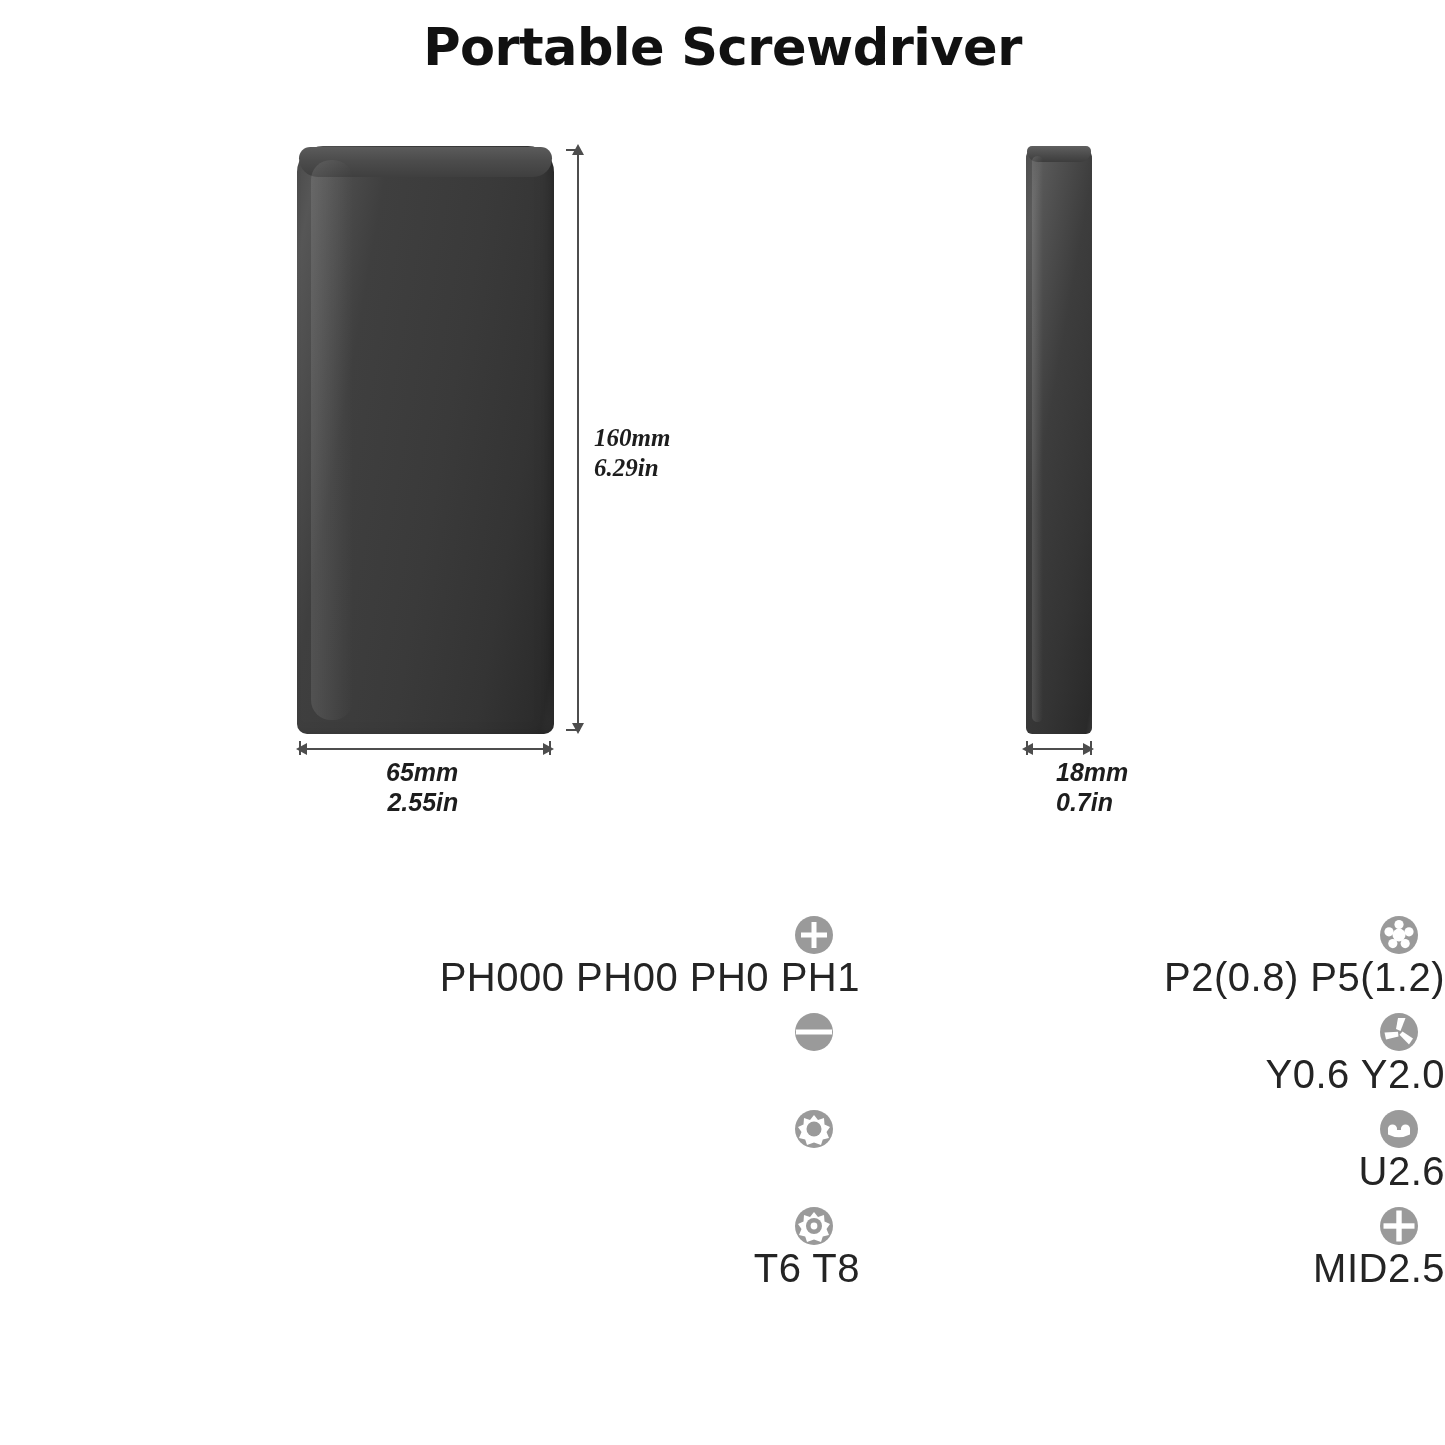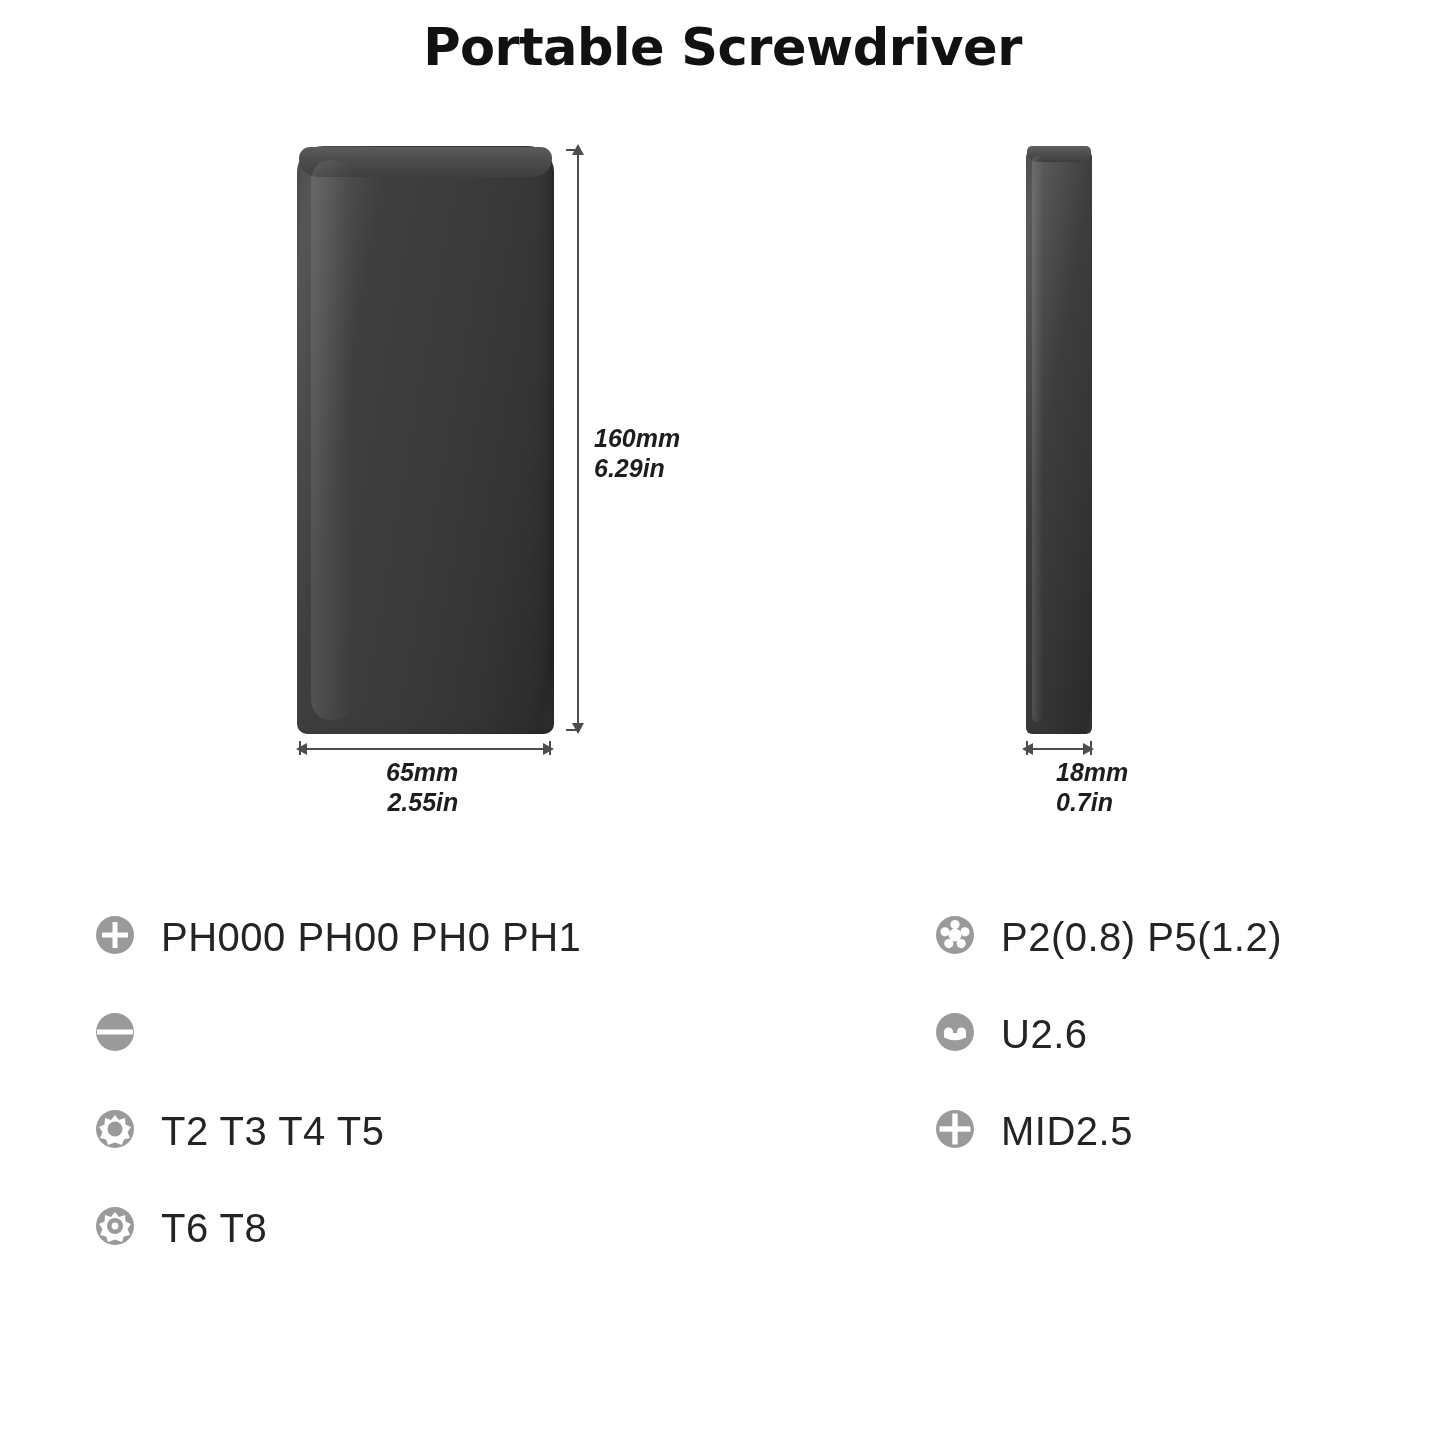--- a/index.html
+++ b/index.html
@@ -187,22 +187,23 @@
   .bit-col.left {
     width: 860px;
     padding-left: 95px;
   }
   .bit-col.right {
     width: 585px;
     padding-left: 75px;
   }
   .bit-row {
     display: flex;
-    align-items: flex-start;
+    align-items: flex-end;
     height: 97px;
+    flex-direction: column;
   }
   .bit-icon {
     width: 40px;
     height: 40px;
     flex: 0 0 40px;
     margin-right: 26px;
     display: flex;
     align-items: center;
     justify-content: center;
   }
@@ -224,21 +225,21 @@
 
   <div class="case-body"></div>
   <div class="case-top-edge"></div>
   <div class="case-sheen"></div>
 
   <div class="dim-line-v" style="left:577px; top:30px; height:580px;"></div>
   <div class="arrow arrow-up" style="left:572px; top:24px;"></div>
   <div class="arrow arrow-down" style="left:572px; top:603px;"></div>
   <div class="tick-h" style="left:566px; top:29px;"></div>
   <div class="tick-h" style="left:566px; top:609px;"></div>
-  <div class="dim-label" style="left:594px; top:303px;">
+  <div class="dim-label" style="left:594px; top:303px;font-family:Liberation Serif, serif;">
     <div>160mm</div>
     <div>6.29in</div>
   </div>
 
   <div class="dim-line-h" style="left:300px; top:628px; width:250px;"></div>
   <div class="arrow arrow-left" style="left:296px; top:623px;"></div>
   <div class="arrow arrow-right" style="left:543px; top:623px;"></div>
   <div class="tick-v" style="left:299px; top:621px;"></div>
   <div class="tick-v" style="left:549px; top:621px;"></div>
   <div class="dim-label" style="left:386px; top:637px; text-align:right;">
@@ -286,21 +287,20 @@
     </div>
 
     <div class="bit-row">
       <span class="bit-icon">
         <svg width="40" height="40" viewBox="0 0 40 40">
           <circle cx="20" cy="20" r="19" fill="#9a9a9a"></circle>
           <path fill="#ffffff" d="M20 6 L24 11 L30 9 L30.5 15.5 L36 18 L32.5 23 L35 29 L28.8 30.5 L27 36 L20 33.5 L13 36 L11.2 30.5 L5 29 L7.5 23 L4 18 L9.5 15.5 L10 9 L16 11 Z"></path>
           <circle cx="20" cy="20" r="7.5" fill="#9a9a9a"></circle>
         </svg>
       </span>
-      <span class="bit-label">T2  T3  T4  T5</span>
     </div>
 
     <div class="bit-row">
       <span class="bit-icon">
         <svg width="40" height="40" viewBox="0 0 40 40">
           <circle cx="20" cy="20" r="19" fill="#9a9a9a"></circle>
           <path fill="#ffffff" d="M20 6 L24 11 L30 9 L30.5 15.5 L36 18 L32.5 23 L35 29 L28.8 30.5 L27 36 L20 33.5 L13 36 L11.2 30.5 L5 29 L7.5 23 L4 18 L9.5 15.5 L10 9 L16 11 Z"></path>
           <circle cx="20" cy="20" r="8" fill="#9a9a9a"></circle>
           <circle cx="20" cy="20" r="3.4" fill="#ffffff"></circle>
         </svg>
@@ -323,20 +323,33 @@
             <circle cx="30" cy="16.8" r="4.6"></circle>
             <circle cx="26.2" cy="28.6" r="4.6"></circle>
             <circle cx="13.8" cy="28.6" r="4.6"></circle>
             <circle cx="10" cy="16.8" r="4.6"></circle>
           </g>
         </svg>
       </span>
       <span class="bit-label">P2(0.8)  P5(1.2)</span>
     </div>
 
+    <div class="bit-row">
+      <span class="bit-icon">
+        <svg width="40" height="40" viewBox="0 0 40 40">
+          <circle cx="20" cy="20" r="19" fill="#9a9a9a"></circle>
+          <g fill="#ffffff">
+            <path d="M19 6 L26.5 6 L21.5 19 L17 17 Z"></path>
+            <path d="M34 26.5 L30 32.5 L20.5 22.8 L23.5 19.5 Z"></path>
+            <path d="M7 27.5 L5.5 20.5 L19 19.8 L19.5 24.5 Z"></path>
+          </g>
+        </svg>
+      </span>
+      <span class="bit-label">Y0.6  Y2.0</span>
+    </div>
 
     <div class="bit-row">
       <span class="bit-icon">
         <svg width="40" height="40" viewBox="0 0 40 40">
           <circle cx="20" cy="20" r="19" fill="#9a9a9a"></circle>
           <circle cx="13.5" cy="20" r="4.6" fill="#ffffff"></circle>
           <circle cx="26.5" cy="20" r="4.6" fill="#ffffff"></circle>
           <path d="M9 21 L31 21 L31 25.5 Q20 31 9 25.5 Z" fill="#ffffff"></path>
         </svg>
       </span>

